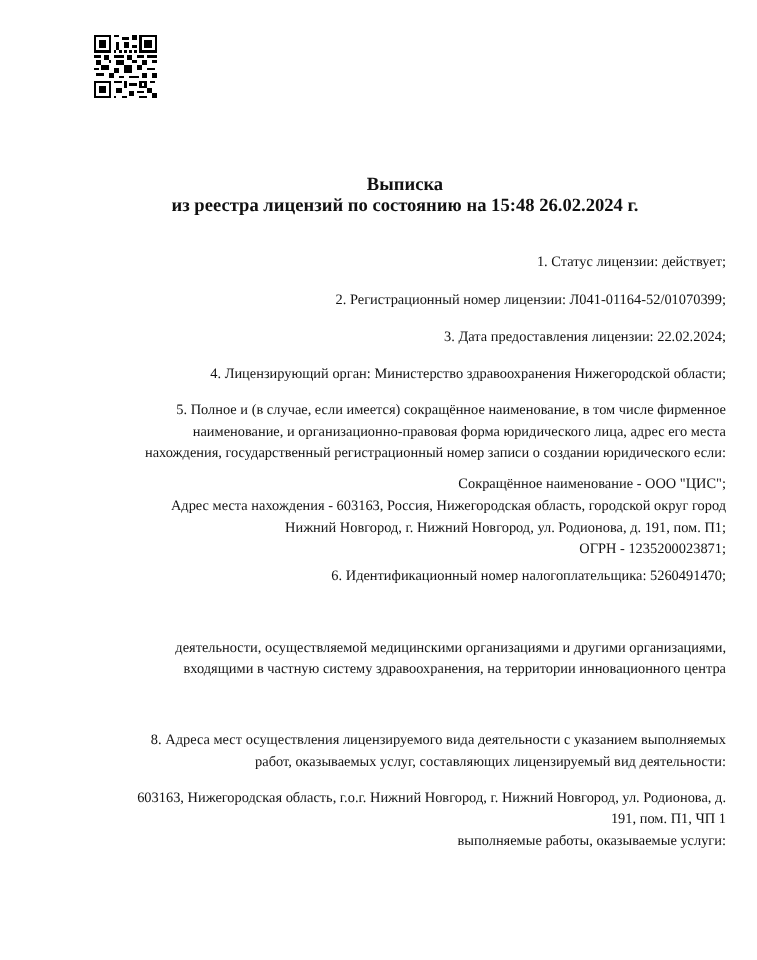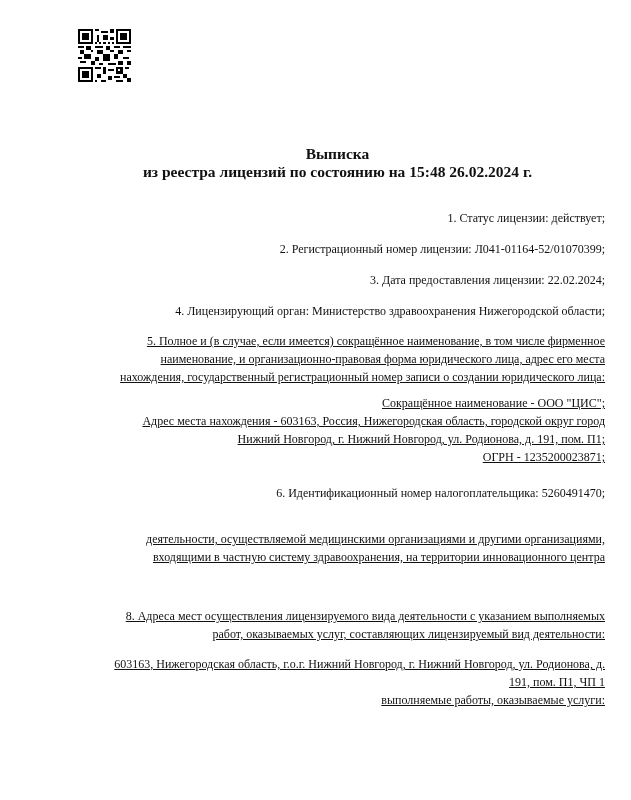--- a/index.html
+++ b/index.html
@@ -4,21 +4,21 @@
 <style>
   html, body { margin: 0; padding: 0; background: #ffffff; }
   body { width: 631px; height: 800px; position: relative; overflow: hidden;
          font-family: "Liberation Serif", "DejaVu Serif", serif; color: #111; }
   .qr { position: absolute; left: 78px; top: 29px; width: 53px; height: 53px; }
   .qr svg { width: 100%; height: 100%; display: block; }
   .title { position: absolute; left: 0; width: 631px; text-align: center; font-weight: bold; font-size: 15.5px; }
   .title1 { top: 145px; left: 22px; }
   .title2 { top: 163px; left: 22px; }
   .block { position: absolute; left: 75px; width: 530px; font-size: 12px; line-height: 18px; white-space: nowrap; text-align: right; }
-  .line { display: block; text-decoration: underline; }
+  .line { display: block; }
 </style>
 </head>
 <body>
 
 <div class="qr">
   <svg viewBox="0 0 25 25" shape-rendering="crispEdges">
     <rect width="25" height="25" fill="#fff"></rect>
     <g fill="#000">
       <rect x="0" y="0" width="7" height="7"></rect>
         <rect x="1" y="1" width="5" height="5" fill="#fff"></rect>
@@ -86,31 +86,31 @@
 <div class="title title2">из реестра лицензий по состоянию на 15:48 26.02.2024 г.</div>
 
 <div class="block" style="top:209px">1. Статус лицензии: действует;</div>
 <div class="block" style="top:240px">2. Регистрационный номер лицензии: Л041-01164-52/01070399;</div>
 <div class="block" style="top:271px">3. Дата предоставления лицензии: 22.02.2024;</div>
 <div class="block" style="top:302px">4. Лицензирующий орган: Министерство здравоохранения Нижегородской области;</div>
 
 <div class="block" style="top:332px">
   <span class="line">5. Полное и (в случае, если имеется) сокращённое наименование, в том числе фирменное</span>
   <span class="line">наименование, и организационно-правовая форма юридического лица, адрес его места</span>
-  <span class="line">нахождения, государственный регистрационный номер записи о создании юридического лица:</span>
+  <span class="line">нахождения, государственный регистрационный номер записи о создании юридического если:</span>
 </div>
 
 <div class="block" style="top:394px">
   <span class="line">Сокращённое наименование - ООО "ЦИС";</span>
   <span class="line">Адрес места нахождения - 603163, Россия, Нижегородская область, городской округ город</span>
   <span class="line">Нижний Новгород, г. Нижний Новгород, ул. Родионова, д. 191, пом. П1;</span>
   <span class="line">ОГРН - 1235200023871;</span>
 </div>
 
-<div class="block" style="top:484px">6. Идентификационный номер налогоплательщика: 5260491470;</div>
+<div class="block" style="top:470px">6. Идентификационный номер налогоплательщика: 5260491470;</div>
 
 <div class="block" style="top:530px">
   <span class="line">деятельности, осуществляемой медицинскими организациями и другими организациями,</span>
   <span class="line">входящими в частную систему здравоохранения, на территории инновационного центра</span>
 </div>
 
 <div class="block" style="top:607px">
   <span class="line">8. Адреса мест осуществления лицензируемого вида деятельности с указанием выполняемых</span>
   <span class="line">работ, оказываемых услуг, составляющих лицензируемый вид деятельности:</span>
 </div>

